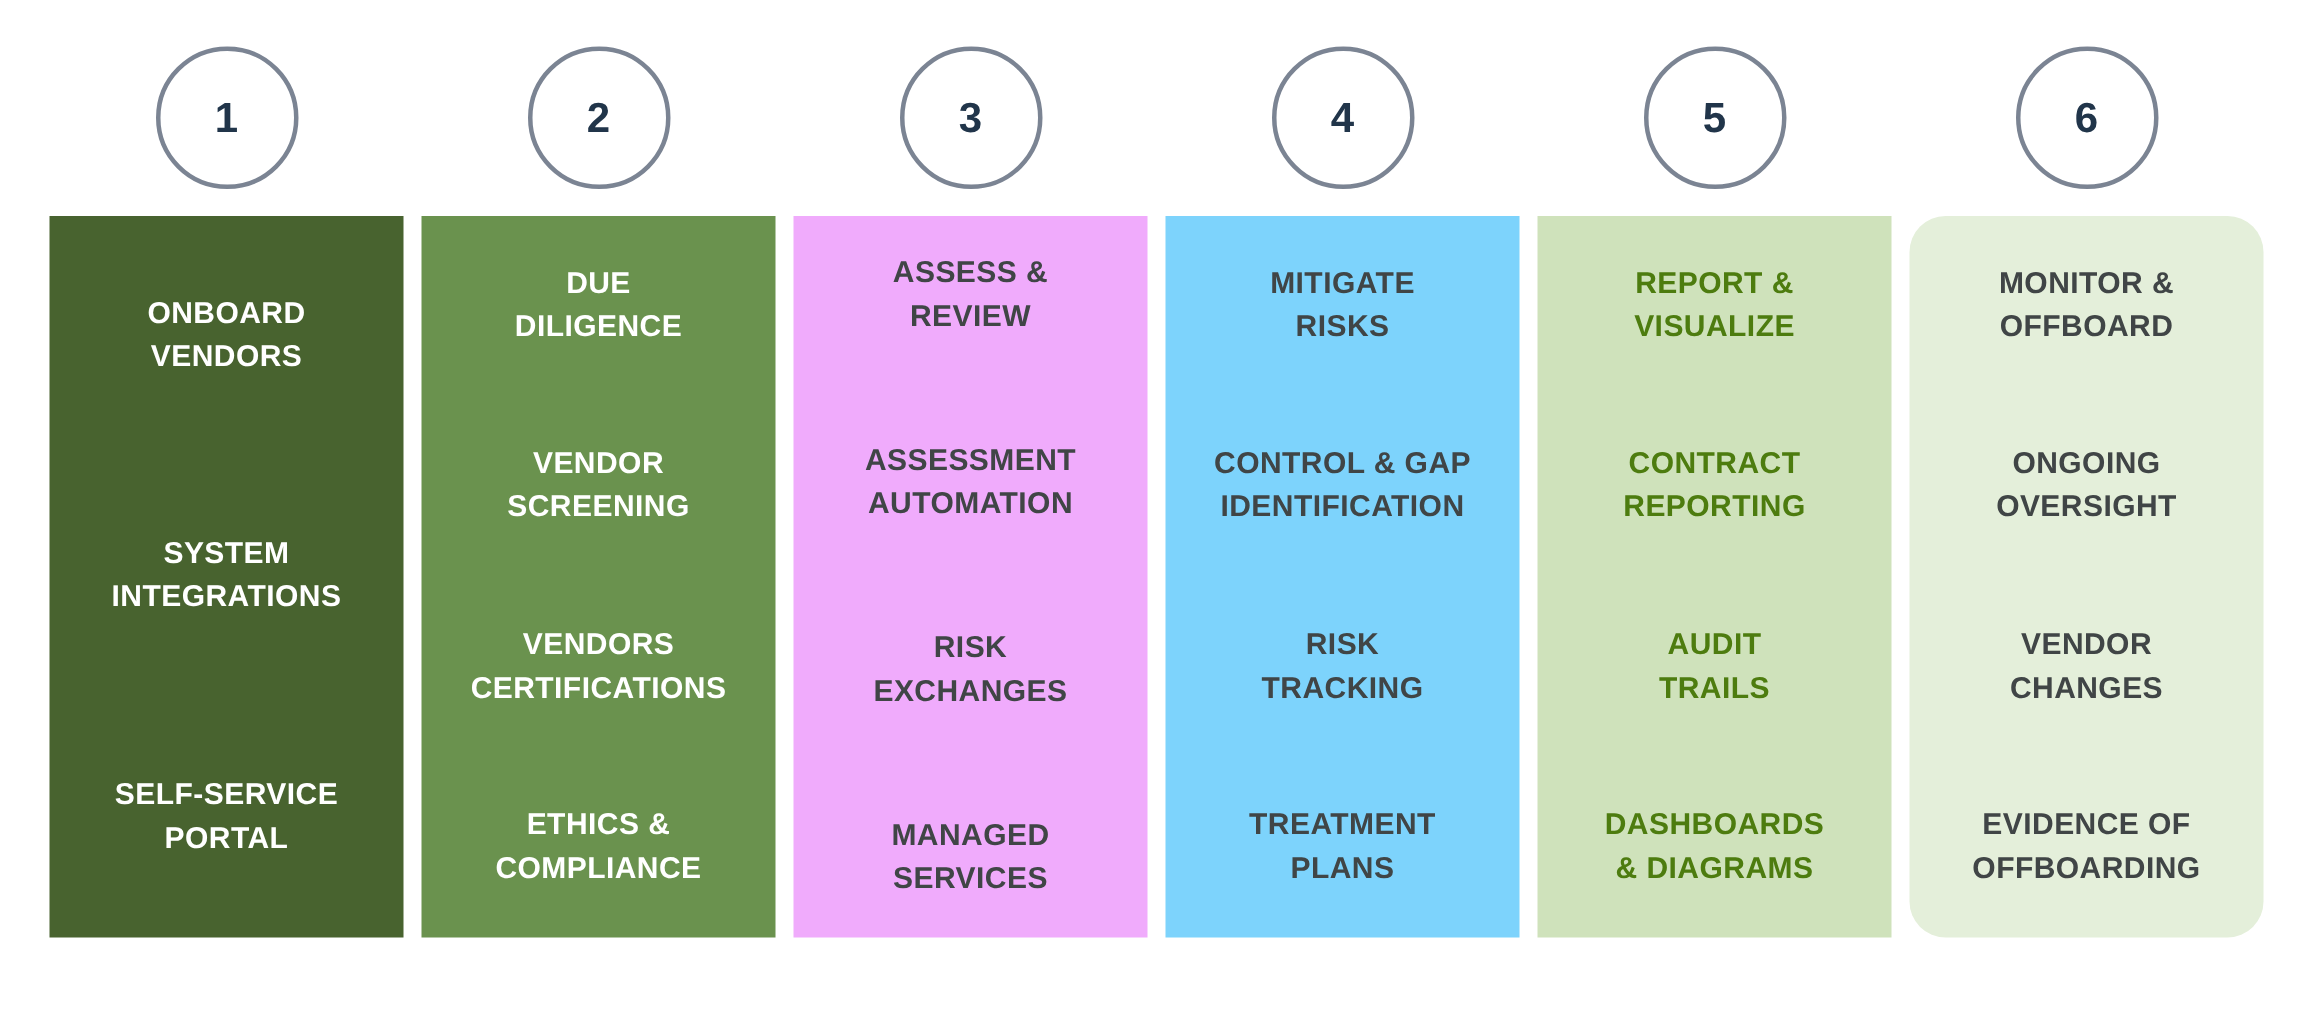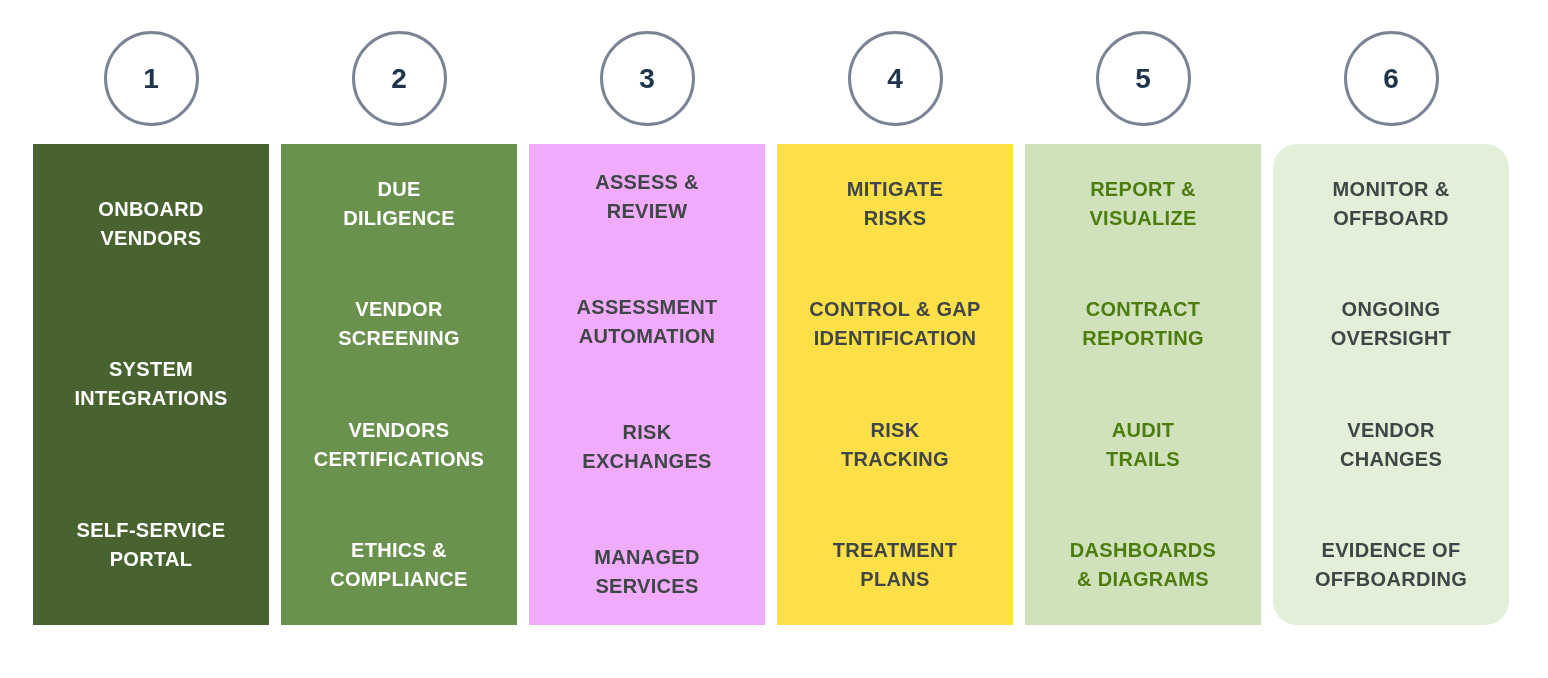--- a/index.html
+++ b/index.html
@@ -116,21 +116,21 @@
 EXCHANGES</div>
         <div class="step-cell">MANAGED
 SERVICES</div>
       </div>
     </div>
 
     <div class="step-col">
       <div class="step-circle" style="border-color: rgb(123, 132, 147);">
         <span class="step-number" style="color: rgb(33, 53, 74);">4</span>
       </div>
-      <div class="step-card" style="background-color: #fde047; color: rgb(64, 69, 70);">
+      <div class="step-card" style="background-color: #7dd3fc; color: rgb(64, 69, 70);">
         <div class="step-cell">MITIGATE
 RISKS</div>
         <div class="step-cell">CONTROL &amp; GAP
 IDENTIFICATION</div>
         <div class="step-cell">RISK
 TRACKING</div>
         <div class="step-cell">TREATMENT
 PLANS</div>
       </div>
     </div>

